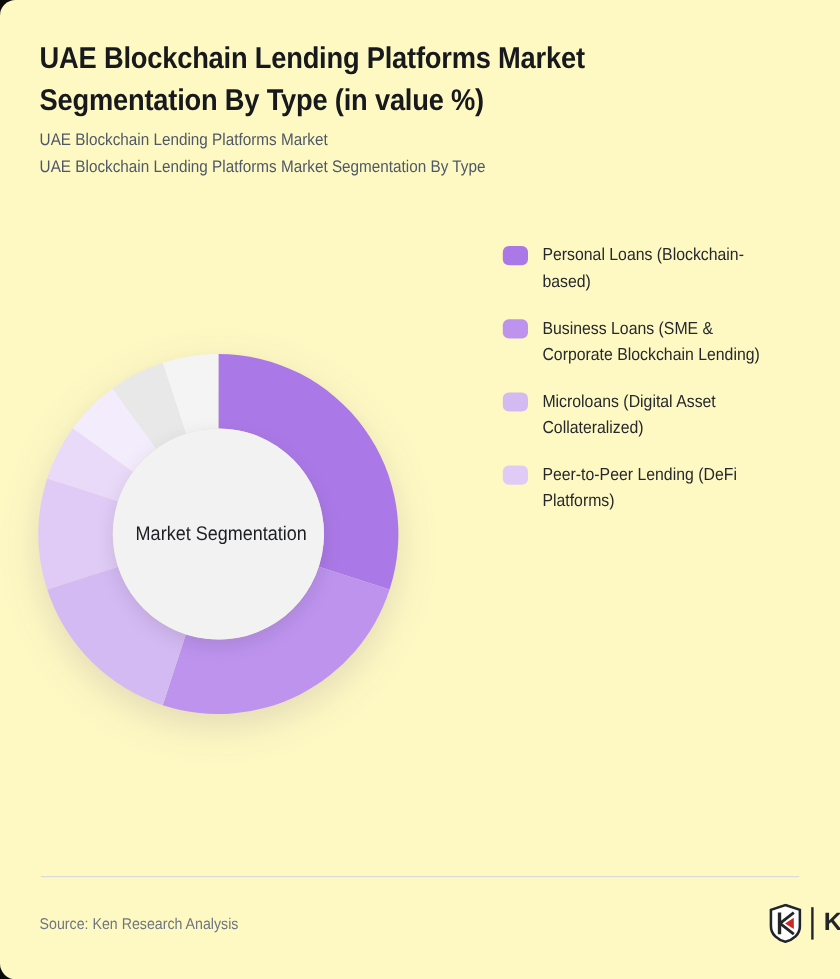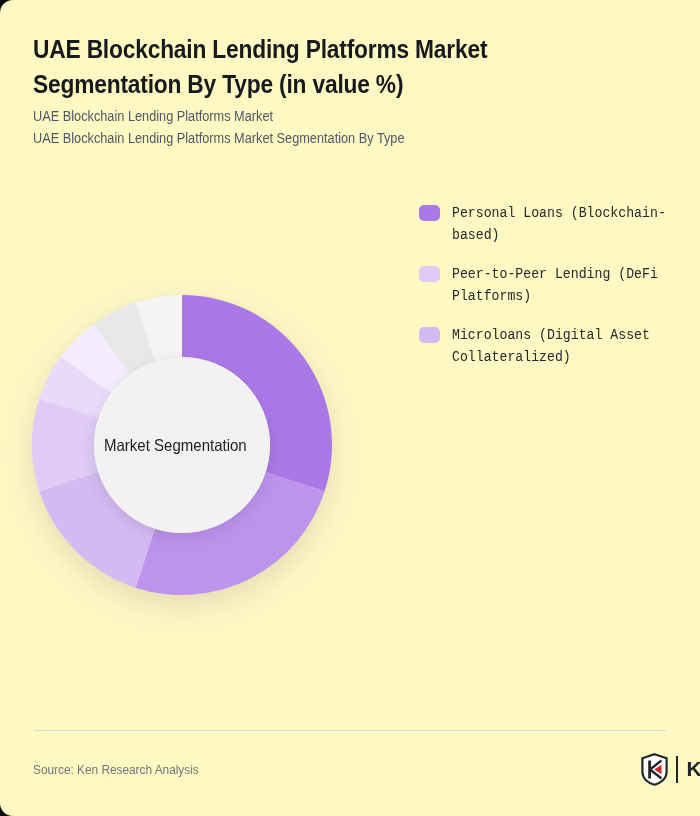--- a/index.html
+++ b/index.html
@@ -11,25 +11,25 @@
   .title{position:absolute;left:33px;top:32px;width:660px;
          font-size:25px;line-height:35px;font-weight:700;color:#17191d;letter-spacing:-0.2px;}
   .subtitle{position:absolute;left:33px;top:105px;width:660px;
             font-size:14px;line-height:22px;color:#4e5868;}
 
   .donut-wrap{position:absolute;left:31px;top:294px;width:302px;height:302px;}
   .donut-wrap svg{position:absolute;left:0;top:0;
                   filter:drop-shadow(0 10px 16px rgba(60,30,110,0.14));}
   .donut-center{position:absolute;left:63px;top:63px;width:176px;height:176px;border-radius:50%;
                 background:#f2f2f3;box-shadow:0 5px 16px rgba(0,0,0,0.10);
-                display:flex;align-items:center;justify-content:center;}
+                display:flex;align-items:center;justify-content:flex-end;}
   .donut-center-label{font-size:16.5px;color:#1c1e21;white-space:nowrap;}
 
   .legend{position:absolute;left:419px;top:202px;display:flex;flex-direction:column;gap:17px;}
-  .legend-item{display:flex;align-items:flex-start;gap:12px;font-family:Liberation Mono, monospace;}
+  .legend-item{display:flex;align-items:flex-start;gap:12px;}
   .legend-swatch{width:21px;height:16px;border-radius:5px;flex:none;margin-top:3px;}
   .legend-label{font-size:14.5px;line-height:22px;color:#25282c;}
   .legend-label div{white-space:nowrap;}
 
   .divider{position:absolute;left:34px;top:730px;width:632px;height:1px;background:#dadade;}
 
   .source{position:absolute;left:33px;top:762px;font-size:13px;color:#6e7681;white-space:nowrap;}
 
   .brand{position:absolute;right:31px;top:750px;height:38px;display:flex;align-items:center;gap:8px;}
   .brand-bar{width:2px;height:27px;background:#22262b;}
@@ -71,31 +71,38 @@
 
   <div class="legend" id="legend">
       <div class="legend-item">
         <span class="legend-swatch" style="background: rgb(171, 121, 231);"></span>
         <div class="legend-label condensed">
           <div>Personal Loans (Blockchain-</div>
           <div>based)</div>
         </div>
       </div>
       <div class="legend-item">
-        <span class="legend-swatch" style="background: rgb(223, 203, 246);"></span>
+        <span class="legend-swatch" style="background: rgb(189, 147, 238);"></span>
         <div class="legend-label condensed">
-          <div>Peer-to-Peer Lending (DeFi</div>
-          <div>Platforms)</div>
+          <div>Business Loans (SME &amp;</div>
+          <div>Corporate Blockchain Lending)</div>
         </div>
       </div>
       <div class="legend-item">
         <span class="legend-swatch" style="background: rgb(212, 186, 243);"></span>
         <div class="legend-label condensed">
           <div>Microloans (Digital Asset</div>
           <div>Collateralized)</div>
+        </div>
+      </div>
+      <div class="legend-item">
+        <span class="legend-swatch" style="background: rgb(223, 203, 246);"></span>
+        <div class="legend-label condensed">
+          <div>Peer-to-Peer Lending (DeFi</div>
+          <div>Platforms)</div>
         </div>
       </div>
     </div>
 
   <div class="divider"></div>
 
   <div class="source condensed">Source: Ken Research Analysis</div>
 
   <div class="brand">
     <svg width="27" height="33" viewBox="0 0 27 33">

